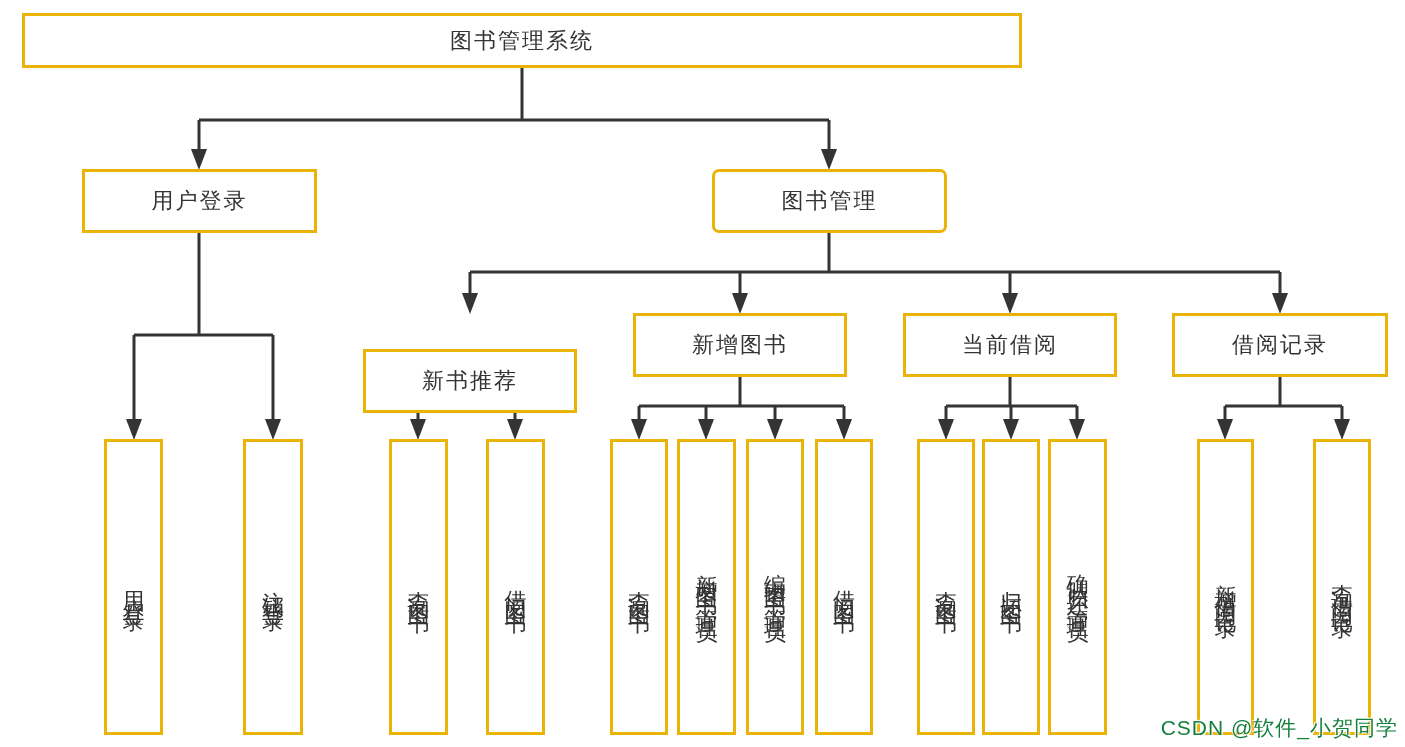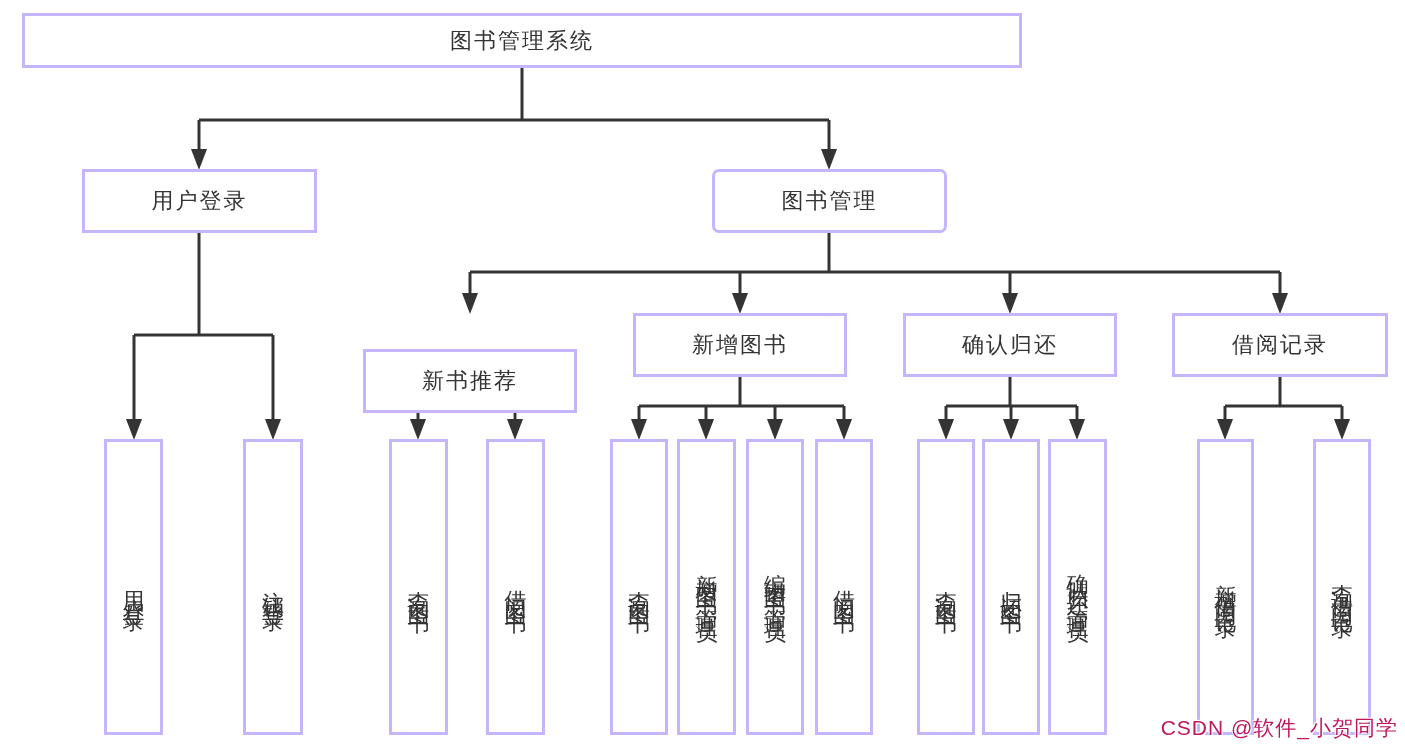--- a/index.html
+++ b/index.html
@@ -12,21 +12,21 @@
     font-family: "Liberation Sans", sans-serif;
   }
   .connectors {
     position: absolute;
     left: 0; top: 0;
     z-index: 1;
   }
   .node {
     position: absolute;
     box-sizing: border-box;
-    border: 3px solid #c4b5fd;
+    border: 3px solid #eab308;
     background: #ffffff;
     color: #333333;
     display: flex;
     align-items: center;
     justify-content: center;
     z-index: 2;
   }
   .hnode { font-size: 22px; letter-spacing: 2px; }
   .vnode span {
     writing-mode: vertical-rl;
@@ -36,21 +36,21 @@
     color: #333333;
     white-space: nowrap;
   }
   .watermark {
     position: absolute;
     top: 714px;
     right: 7px;
     z-index: 3;
     font-size: 21px;
     letter-spacing: 1px;
-    color: #be185d;
+    color: #15803d;
     text-shadow: 0 0 3px #ffffff, 1px 1px 0 #ffffff, -1px -1px 0 #ffffff;
   }
 </style>
 </head>
 <body>
 
 <div class="stage">
 
   <svg class="connectors" width="1405" height="747" viewBox="0 0 1405 747">
       <path d="M522,66 V120 M199,120 H829" fill="none" stroke="#343434" stroke-width="3"></path>
@@ -111,21 +111,21 @@
     <span>图书管理</span>
   </div>
 
   <div class="node hnode" style="left:363px; top:313px; width:214px; height:64px;margin-top:36px;">
     <span>新书推荐</span>
   </div>
   <div class="node hnode" style="left:633px; top:313px; width:214px; height:64px;">
     <span>新增图书</span>
   </div>
   <div class="node hnode" style="left:903px; top:313px; width:214px; height:64px;">
-    <span>确认归还</span>
+    <span>当前借阅</span>
   </div>
   <div class="node hnode" style="left:1172px; top:313px; width:216px; height:64px;text-align:center;">
     <span>借阅记录</span>
   </div>
 
   <div class="node vnode" style="left:104px; top:439px; width:59px; height:296px;">
     <span>用户登录</span>
   </div>
   <div class="node vnode" style="left:243px; top:439px; width:60px; height:296px;">
     <span>注销登录</span>

